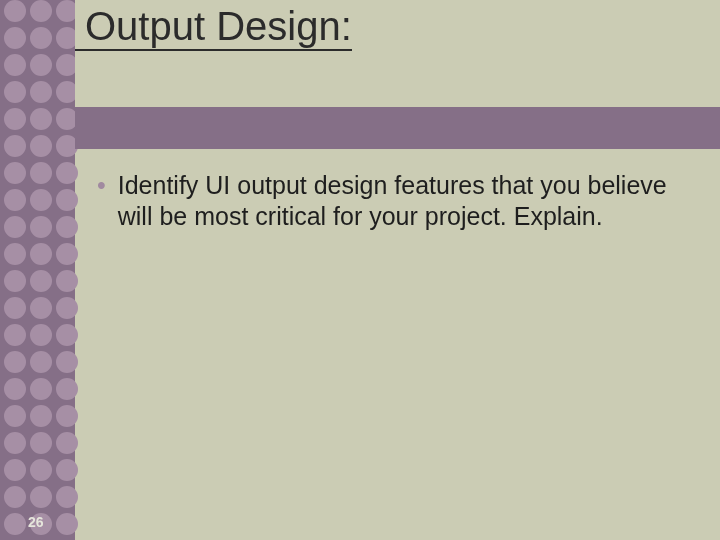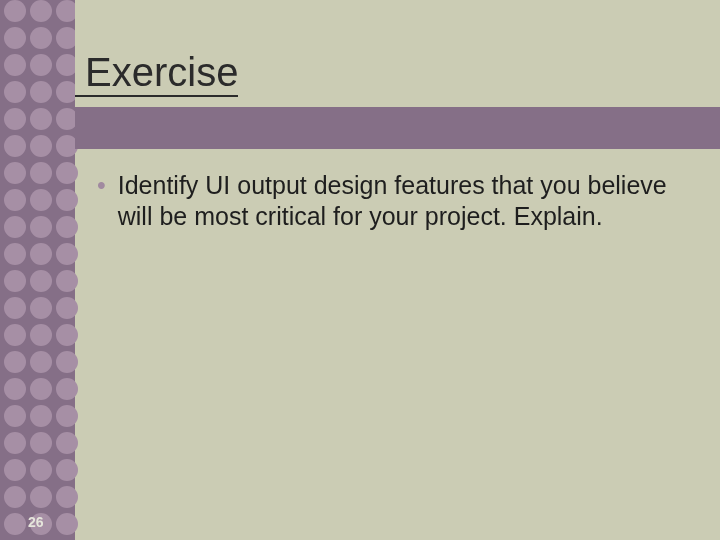--- a/index.html
+++ b/index.html
@@ -141,22 +141,21 @@
   <div class="dot" style="left:4px;top:486px"></div>
     <div class="dot" style="left:30px;top:486px"></div>
     <div class="dot" style="left:56px;top:486px"></div>
   <div class="dot" style="left:4px;top:513px"></div>
     <div class="dot" style="left:30px;top:513px"></div>
     <div class="dot" style="left:56px;top:513px"></div>
 </div>
 
 <div class="title-bar">
   <h1>
-    <br>
-    <span>Exercise</span>
+    <span>Output Design:</span><br>
   </h1>
 </div>
 
 <div class="accent-strip"></div>
 
 <div class="content">
   <div class="bullet-row">
     <div class="bullet-mark">•</div>
     <div class="bullet-text">Identify UI output design features that you believe will be most critical for your project. Explain.</div>
   </div>

